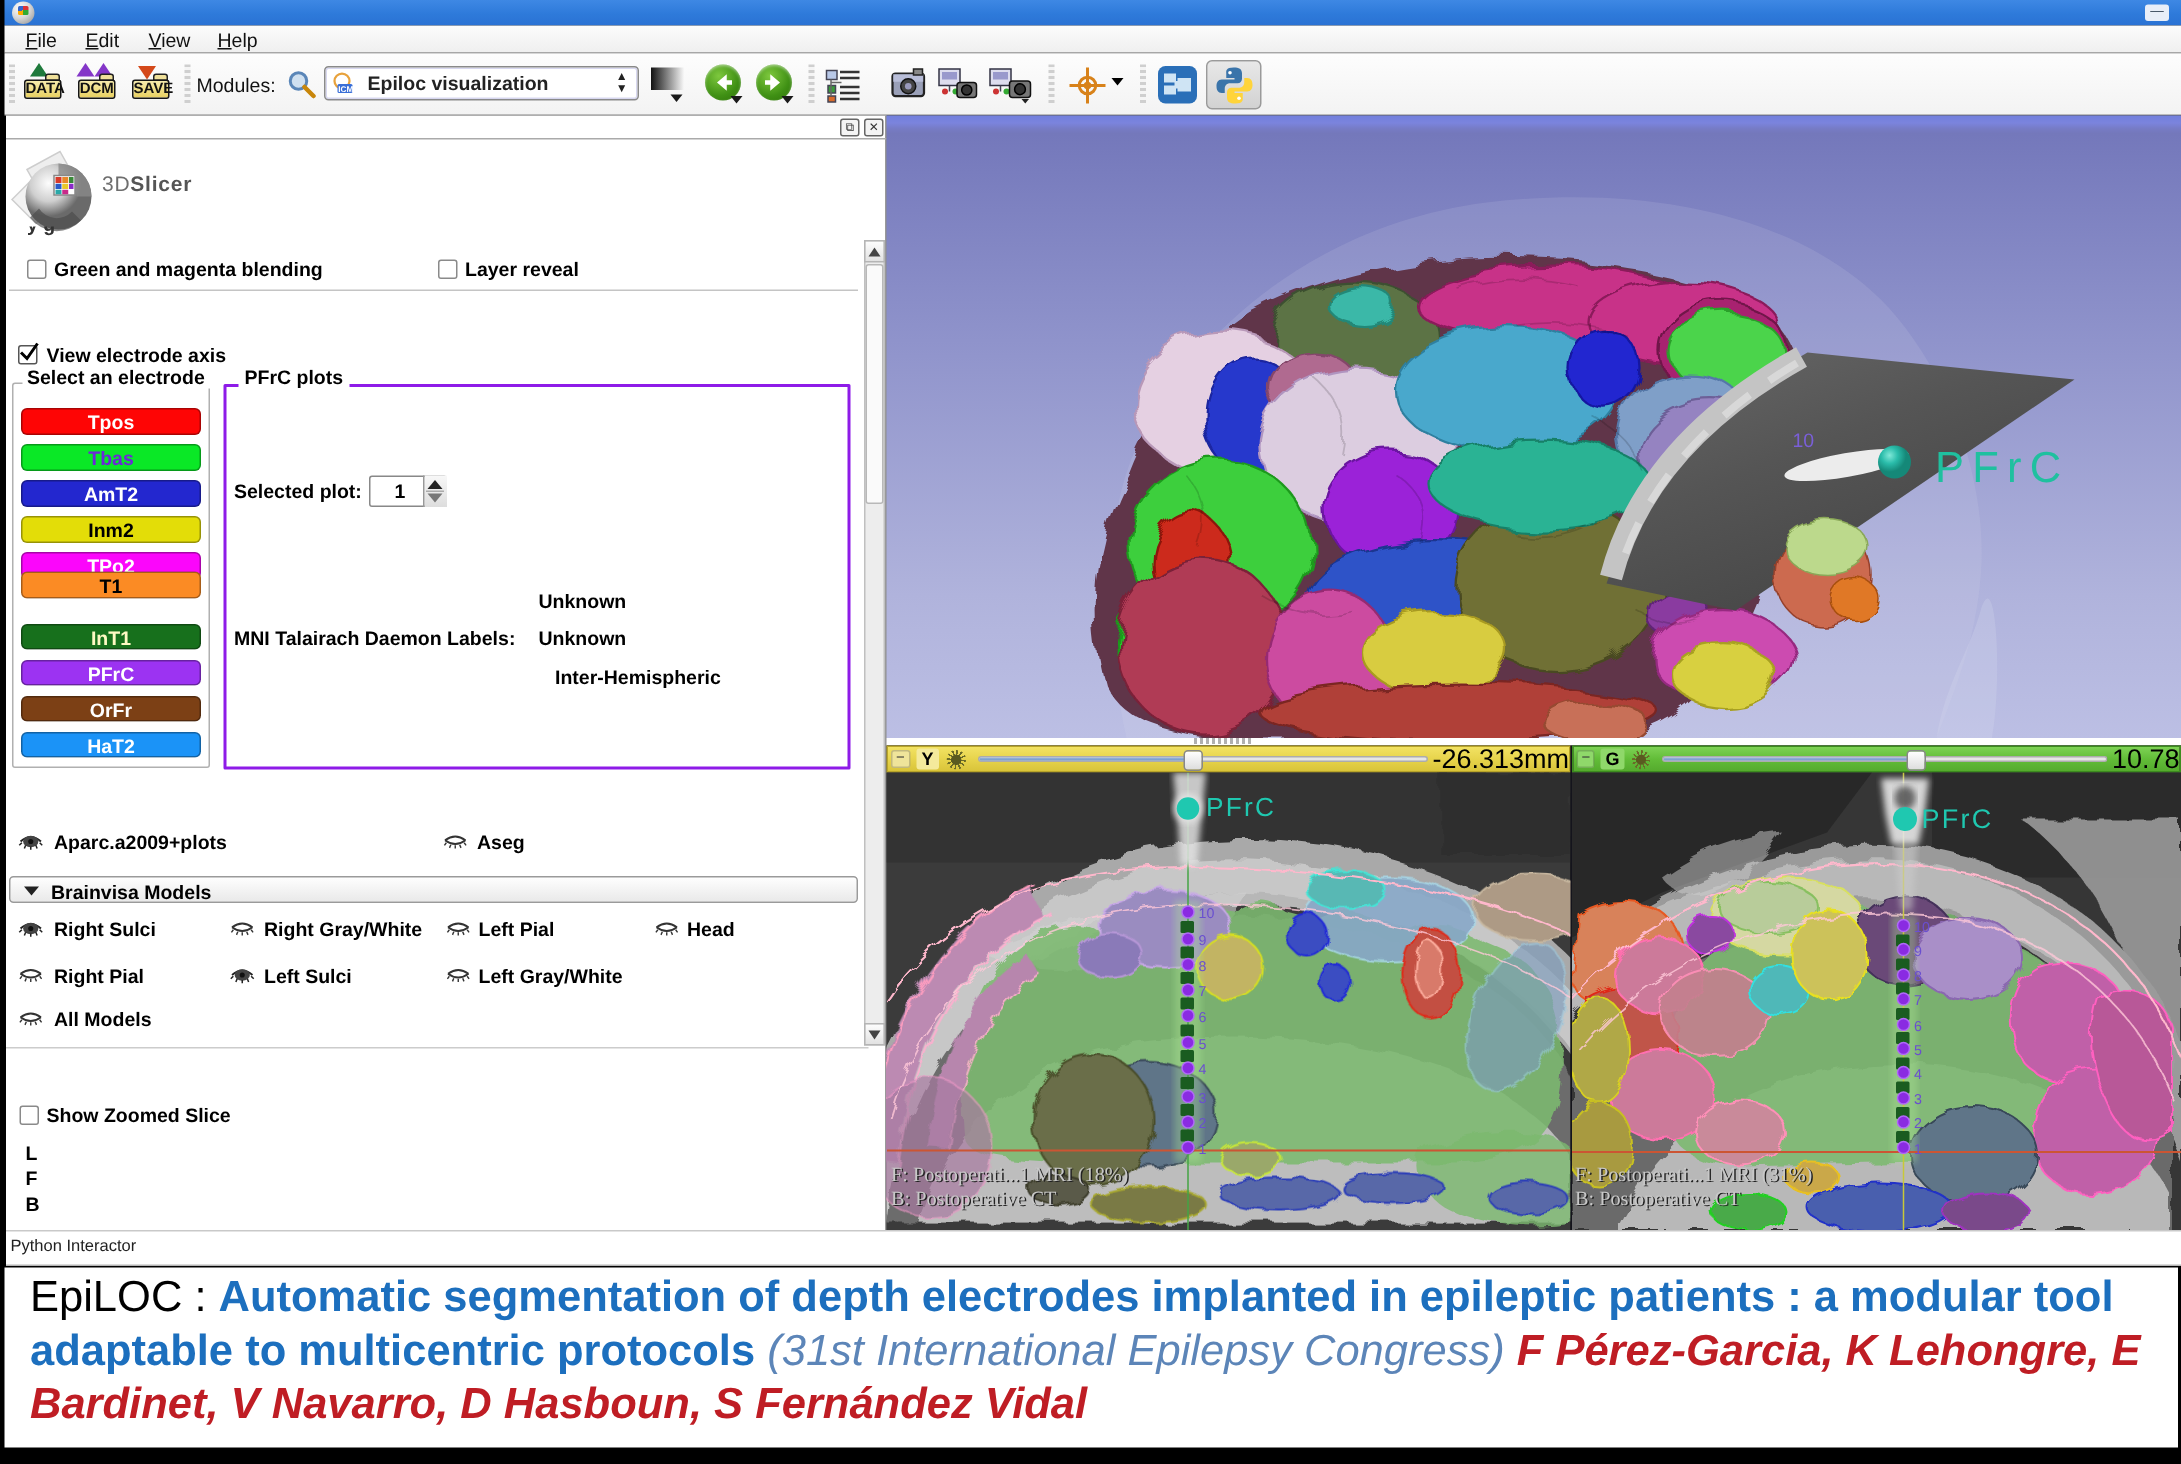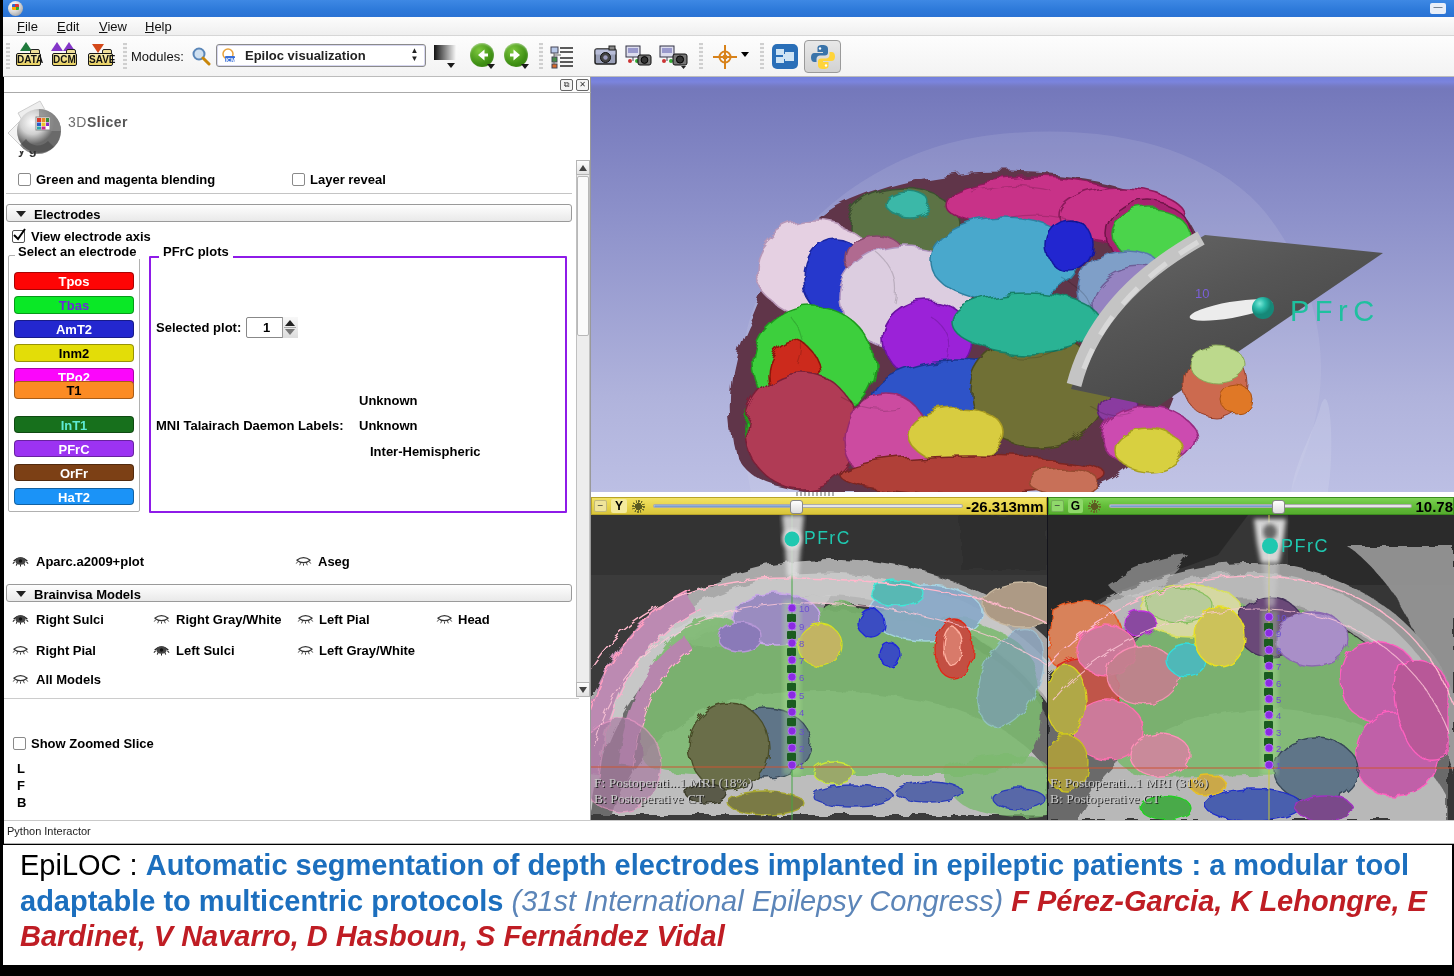--- a/index.html
+++ b/index.html
@@ -31,21 +31,21 @@
 .minus{width:13px;height:12px;margin-left:2px;border:1px solid #00000030;border-radius:2px;font-size:10px;line-height:10px;text-align:center;color:#333}
 #sliceY .minus{background:#efe49a}
 #sliceG .minus{background:#8fd86a}
 .viewlabel{width:16px;height:14px;margin-left:4px;border-radius:2px;font-size:12px;font-weight:bold;line-height:14px;text-align:center;color:#000}
 #sliceY .viewlabel{background:#f4ea9c}
 #sliceG .viewlabel{background:#8fd86a}
 .sun{width:13px;height:13px;margin-left:5px;border-radius:50%;background:radial-gradient(circle,#5a5a20 0 35%,#00000000 40%),repeating-conic-gradient(#6a6a28 0 12deg,#0000 12deg 30deg)}
 .groove{position:relative;height:4px;border-radius:2px;background:#e6e6e6;border:1px solid #00000040;margin-left:8px}
 .gfill{position:absolute;left:0;top:0;height:100%;background:linear-gradient(180deg,#9db8dc,#6f95c8);border-radius:2px}
 .handle{position:absolute;top:-5px;width:13px;height:14px;background:linear-gradient(180deg,#fff,#ddd);border:1px solid #888;border-radius:3px}
-.sliderval{font-size:15px;font-weight:bold;color:#000;margin-left:3px;white-space:nowrap}
+.sliderval{font-size:18px;font-weight:normal;color:#000;margin-left:3px;white-space:nowrap}
 .folder{position:absolute;top:7px;width:25px;height:24px}
 .folder .tab{position:absolute;right:1px;top:6px;width:10px;height:5px;background:#efe09a;border:1px solid #222;border-radius:2px 2px 0 0}
 .folder .body{position:absolute;left:0;top:10px;width:25px;height:13px;background:linear-gradient(180deg,#f7ecae,#e8d060);border:1.5px solid #151515;border-radius:2px;font-size:10px;font-weight:bold;color:#111;text-align:center;line-height:11px;font-family:"Liberation Sans",sans-serif}
 .arrowup{position:absolute;left:4px;top:-1px;width:0;height:0;border-left:6px solid transparent;border-right:6px solid transparent}
 .tbtxt{position:absolute;font-size:13px;color:#111}
 .combo{position:absolute;left:213px;top:8px;width:210px;height:23px;background:#fff;border:1px solid #8a8a8a;border-radius:3px;box-shadow:inset 0 0 0 1px #d7d7ef}
 .combo .ctext{position:absolute;left:28px;top:3px;font-size:13px;font-weight:bold;color:#222}
 .combo .updown{position:absolute;right:4px;top:2px;width:13px;height:17px;font-size:8px;line-height:8px;color:#222;text-align:center}
 .greenbtn{position:absolute;top:7px;width:24px;height:24px;border-radius:50%;background:radial-gradient(circle at 38% 32%,#7ec83e 0%,#3f9014 60%,#2e7208 100%);box-shadow:inset 0 1px 2px #ffffff80}
 .greenbtn svg{position:absolute;left:0;top:0}
@@ -217,38 +217,34 @@
   </svg>
   <div style="left:64px;top:37px;font-size:14px;color:#6e6e6e;letter-spacing:.5px">3D<b style="color:#555">Slicer</b></div>
   <div style="left:14px;top:74px;width:540px;height:9px;overflow:hidden">
       <div style="position:absolute;top:-9px;font-size:13px;font-weight:600;color:#333">y                                         g</div>
     </div>
   <div class="cb" style="left:14px;top:96px"></div>
     <div class="lbl" style="left:32px;top:95px">Green and magenta blending</div>
   <div class="cb" style="left:288px;top:96px"></div>
     <div class="lbl" style="left:306px;top:95px">Layer reveal</div>
   <div style="left:2px;top:116px;width:566px;height:1px;background:#c4c4c4"></div>
-  <div class="hdr" style="top:127px">
-      <div class="tri"></div>
-      <div class="htxt">Electrodes</div>
-    </div>
   <div class="cb" style="left:8px;top:153px;border-color:#555"></div>
     <svg style="left:8px;top:151px" width="15" height="15">
       <path d="M2 7 L6 11 L13 1" stroke="#000" stroke-width="2" fill="none"></path>
     </svg>
   <div class="lbl" style="left:27px;top:152px">View electrode axis</div>
   <div style="left:4px;top:178px;width:132px;height:257px;border:1px solid #b0b0b0;border-radius:2px"></div>
   <div class="lbl" style="left:11px;top:167px;background:#fff;padding:0 3px">Select an electrode</div>
   <div class="ebtn" style="top:195px;background:#fe0505;color:#fff">Tpos</div>
   <div class="ebtn" style="top:219px;background:#0ae826;color:#6d28d9">Tbas</div>
   <div class="ebtn" style="top:243px;background:#2327cf;color:#fff">AmT2</div>
   <div class="ebtn" style="top:267px;background:#e3dd08;color:#000">Inm2</div>
   <div class="ebtn" style="top:291px;background:#fb06fb;color:#fff">TPo2</div>
   <div class="ebtn" style="top:304px;background:#fb8b24;color:#000000">T1</div>
-  <div class="ebtn" style="top:338.5px;background:#17701c;color:#5eead4">InT1</div>
+  <div class="ebtn" style="top:338.5px;background:#17701c;color:#fef9c3">InT1</div>
   <div class="ebtn" style="top:362.5px;background:#9c33f2;color:#fff">PFrC</div>
   <div class="ebtn" style="top:386.5px;background:#7c4015;color:#fff">OrFr</div>
   <div class="ebtn" style="top:410.5px;background:#1b93f7;color:#fff">HaT2</div>
   <div style="left:145px;top:179px;width:418px;height:257px;border:2px solid #8e1be8;border-radius:1px"></div>
   <div class="lbl" style="left:155px;top:167px;background:#fff;padding:0 4px">PFrC plots</div>
   <div class="lbl" style="left:152px;top:243px">Selected plot:</div>
   <div style="left:242px;top:240px;width:52px;height:21px;background:#fff;border:1px solid #888;border-radius:2px"></div>
   <div class="lbl" style="left:259px;top:243px">1</div>
   <div style="left:278px;top:240px;width:16px;height:21px;border-left:1px solid #999;background:linear-gradient(180deg,#f8f8f8,#ddd)"></div>
   <svg style="left:280px;top:242px" width="12" height="17">
@@ -265,21 +261,21 @@
       <ellipse cx="10" cy="8" rx="6" ry="4.5" fill="#444"></ellipse>
       <circle cx="10" cy="8" r="2" fill="#111"></circle>
       <g stroke="#222" stroke-width="1.2">
         <line x1="3" y1="9" x2="1" y2="11"></line>
         <line x1="6" y1="11" x2="5" y2="13.5"></line>
         <line x1="10" y1="12" x2="10" y2="14.5"></line>
         <line x1="14" y1="11" x2="15" y2="13.5"></line>
         <line x1="17" y1="9" x2="19" y2="11"></line>
       </g>
     </svg>
-  <div class="lbl" style="left:32px;top:477px">Aparc.a2009+plot</div>
+  <div class="lbl" style="left:32px;top:477px">Aparc.a2009+plots</div>
   <svg class="eye" style="left:291px;top:477px" viewBox="0 0 20 16">
       <path d="M2 7 Q10 13 18 7" fill="none" stroke="#333" stroke-width="1.5"></path>
       <path d="M2 7 Q10 1 18 7" fill="none" stroke="#333" stroke-width="1.5"></path>
       <g stroke="#333" stroke-width="1.1">
         <line x1="3" y1="9" x2="1.5" y2="11"></line>
         <line x1="6.5" y1="10.5" x2="5.5" y2="13"></line>
         <line x1="10" y1="11" x2="10" y2="13.5"></line>
         <line x1="13.5" y1="10.5" x2="14.5" y2="13"></line>
         <line x1="17" y1="9" x2="18.5" y2="11"></line>
       </g>

